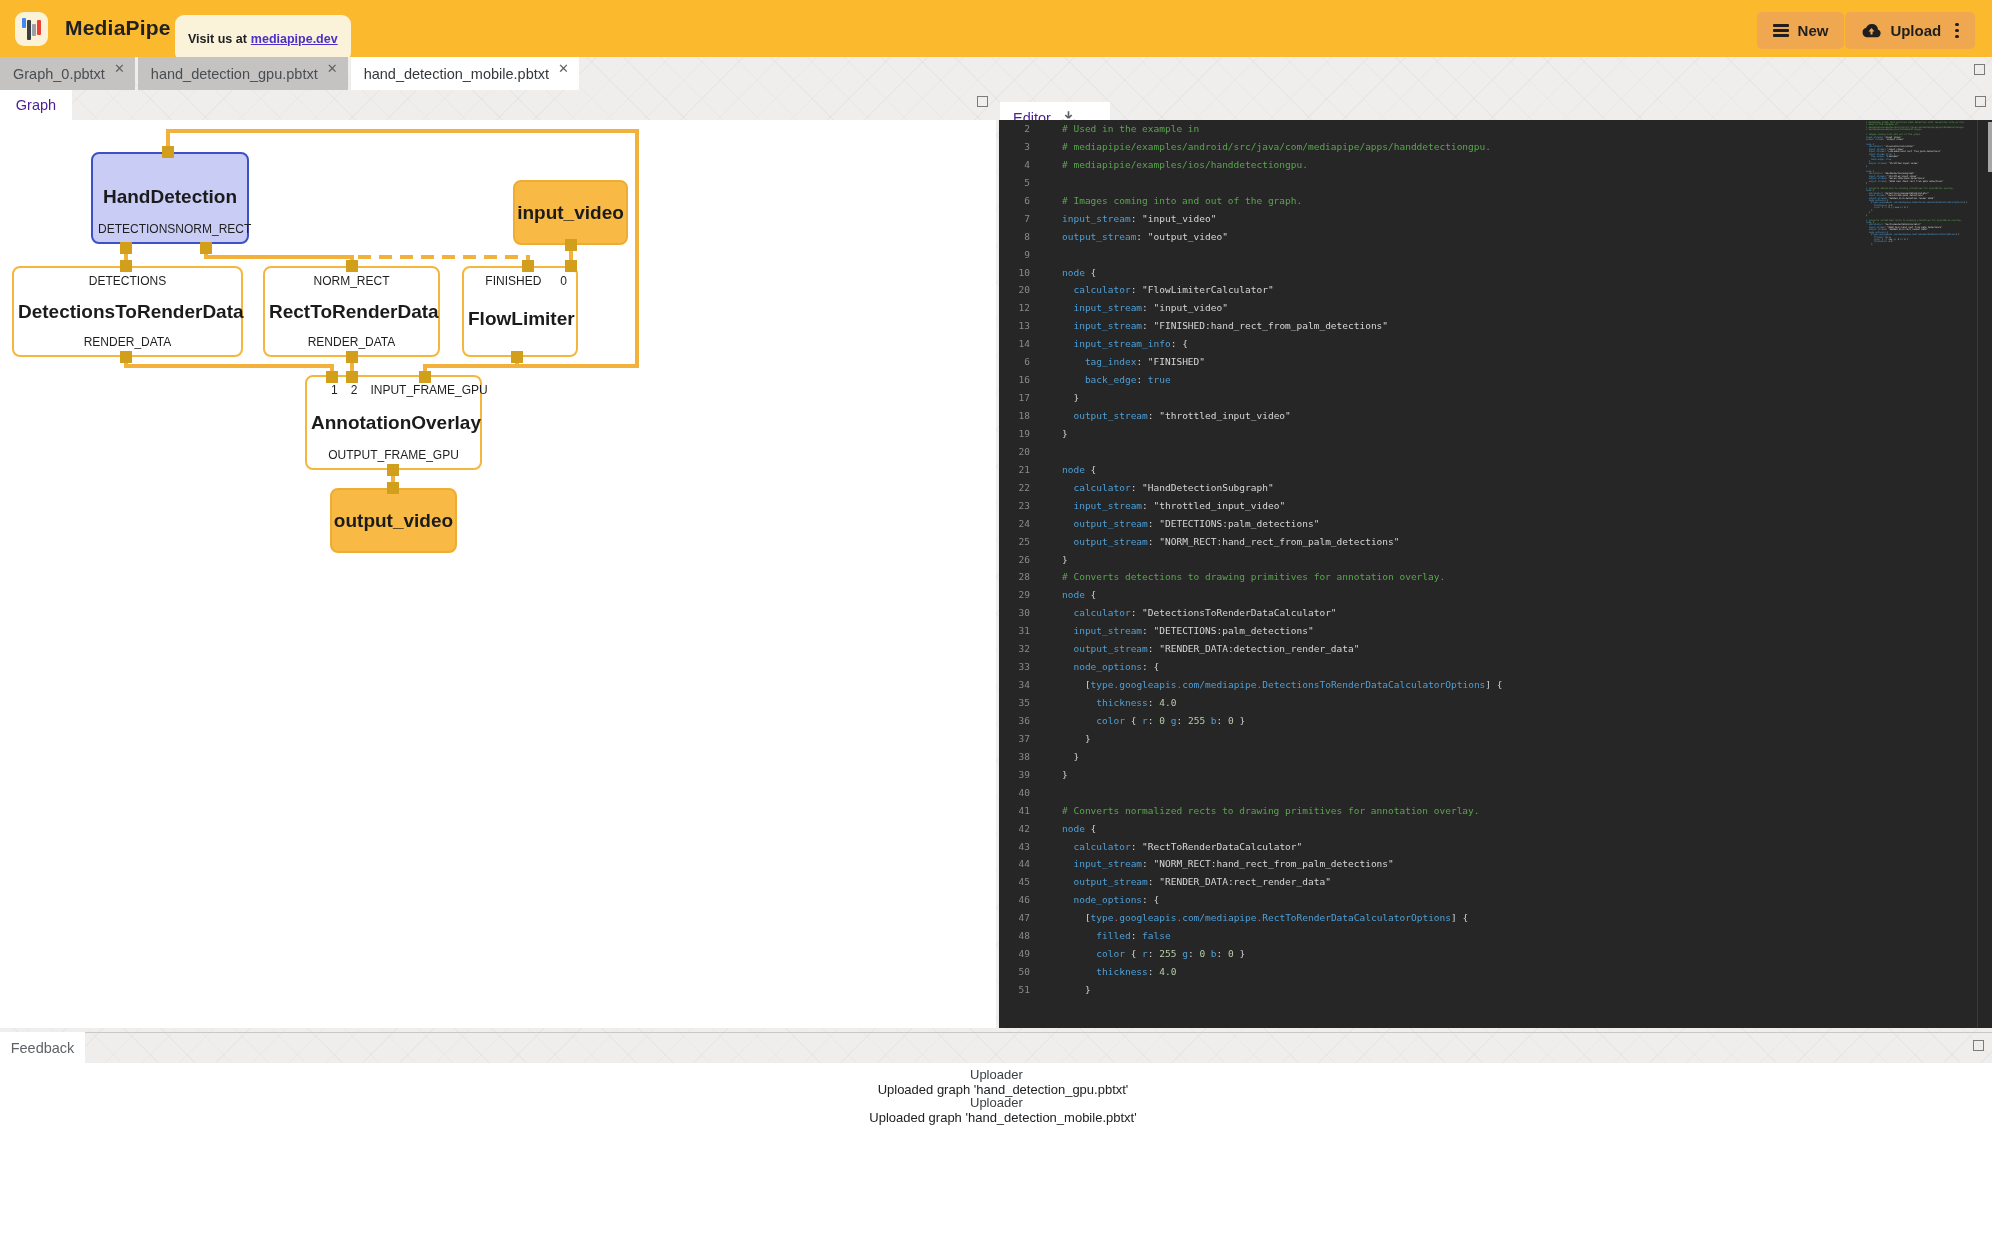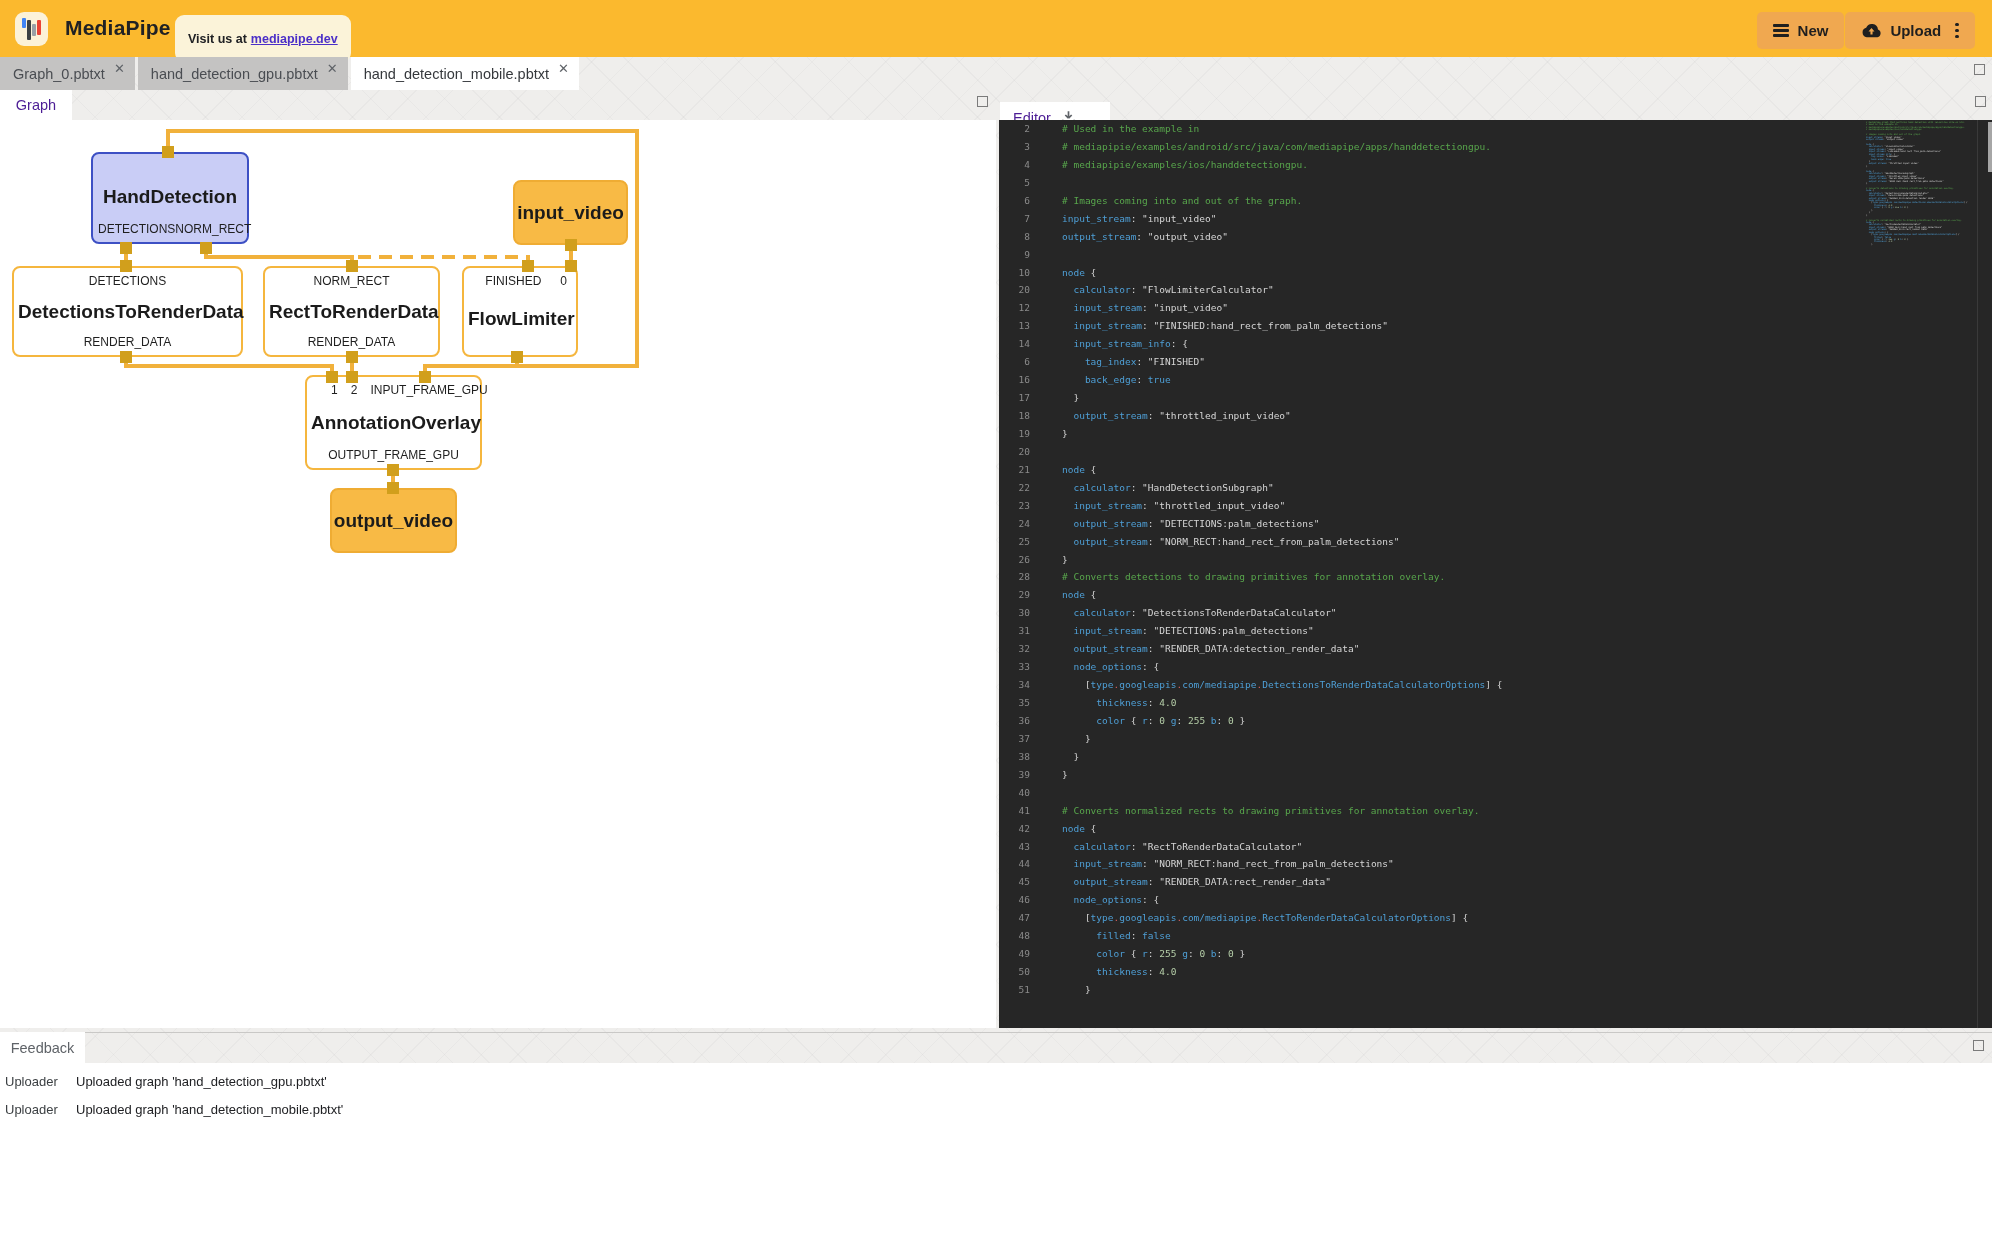--- a/index.html
+++ b/index.html
@@ -74,21 +74,21 @@
   .minimap{position:absolute;left:867px;top:0;width:111px;height:908px;background:#262626;
     border-right:1px solid #3a3a3a;overflow:hidden;padding-top:2px;cursor:pointer;}
   .minimap .code-line{font-size:2.2px;line-height:2.45px;height:2.45px;}
   .scroll-thumb{position:absolute;left:989px;top:2px;width:4px;height:50px;background:#A6A6A6;cursor:pointer;}
   .dl-icon{width:17px;height:17px;}
   
   .feedback-strip{position:absolute;left:0;top:1032px;width:100%;height:31px;border-top:1px solid #C9C8C6;box-sizing:border-box;}
   .feedback-tab{position:absolute;left:0;top:1032px;width:85px;height:31px;background:#fff;
     display:flex;align-items:center;justify-content:center;font-size:14.5px;color:#5F6368;cursor:pointer;}
   .bottom-area{position:absolute;left:0;top:1063px;width:100%;height:173px;background:#fff;}
-  .fb-row{display:flex;align-items:center;height:28px;font-size:13px;color:#202124;}
+  .fb-row{display:flex;align-items:center;height:28px;font-size:13px;color:#202124;flex-direction:column;}
   .fb-row .src{width:57px;padding-left:5px;color:#3c4043;}
   .fb-row .msg{padding-left:14px;}
 </style>
 </head>
 <body>
 
 <div id="app">
 
   <div class="header">
     <div class="logo">

